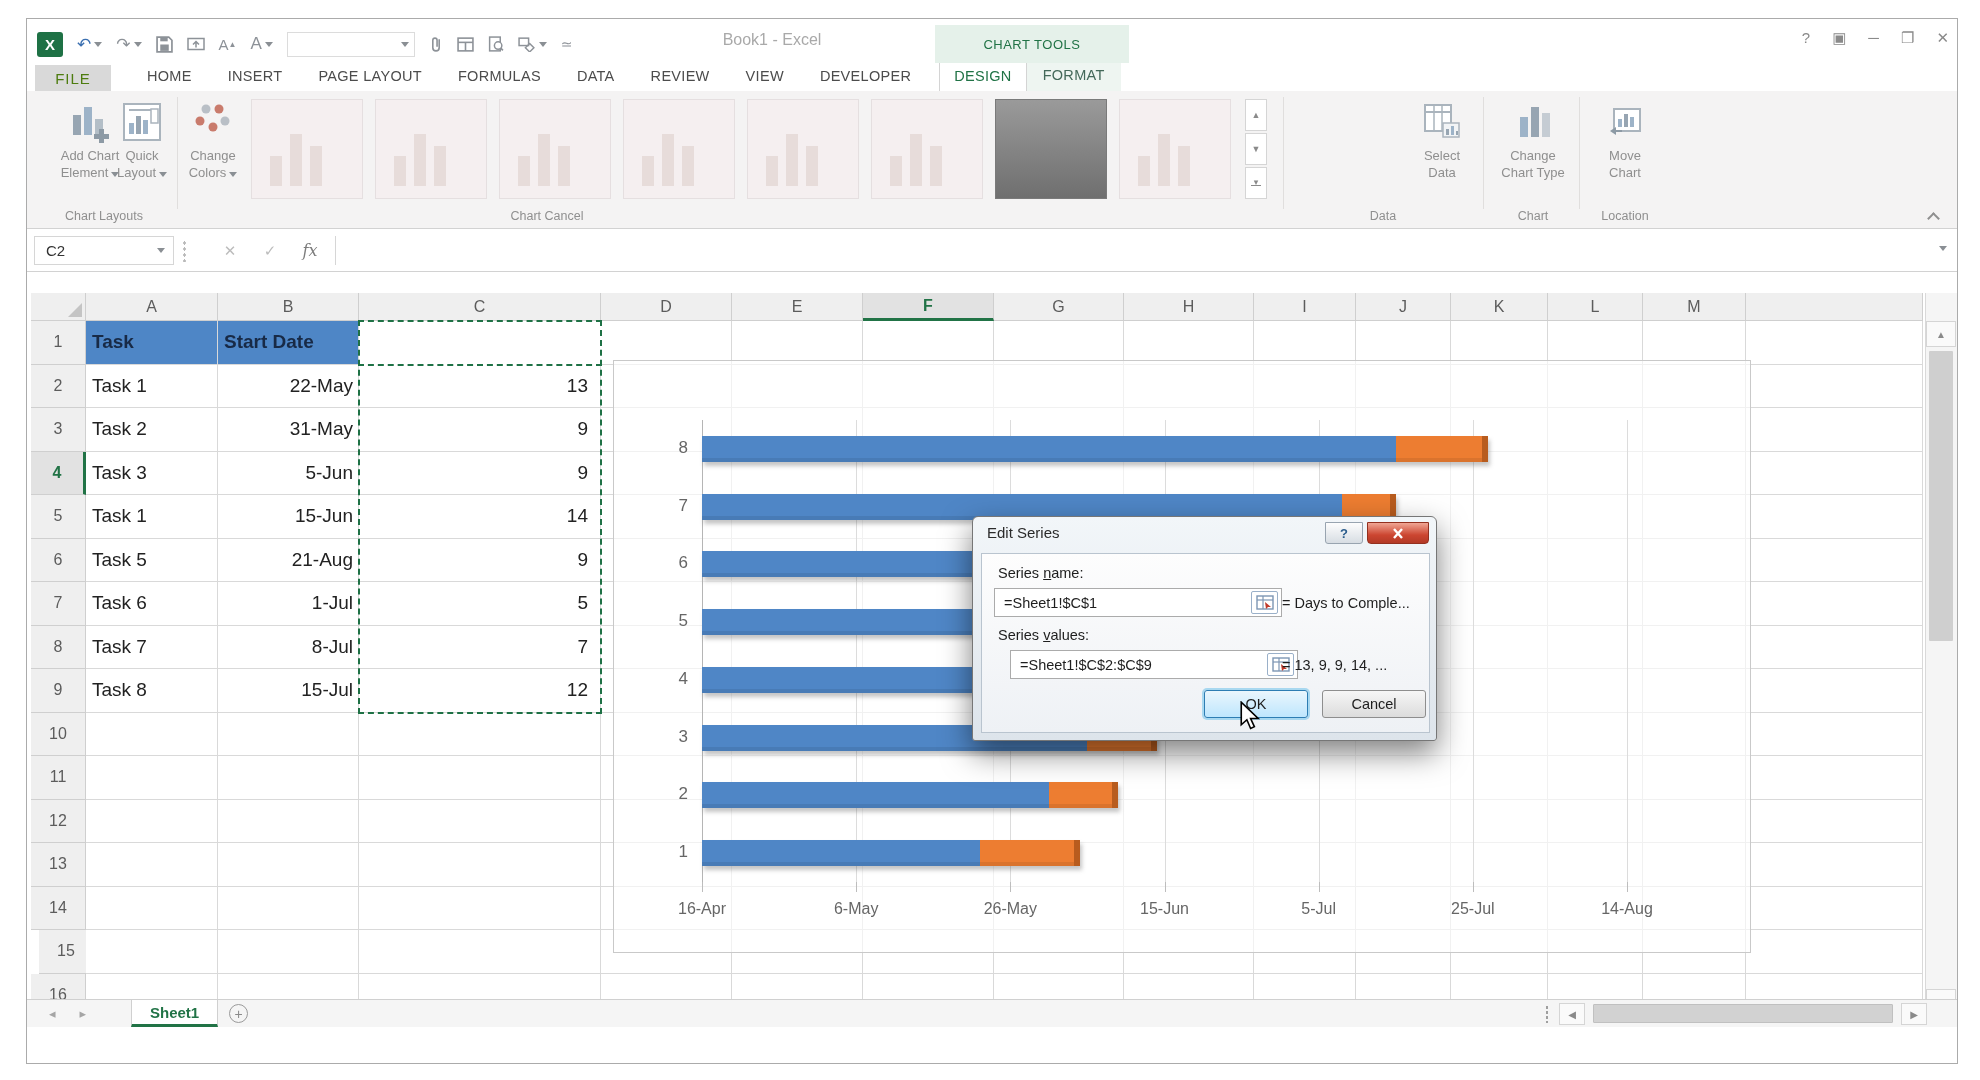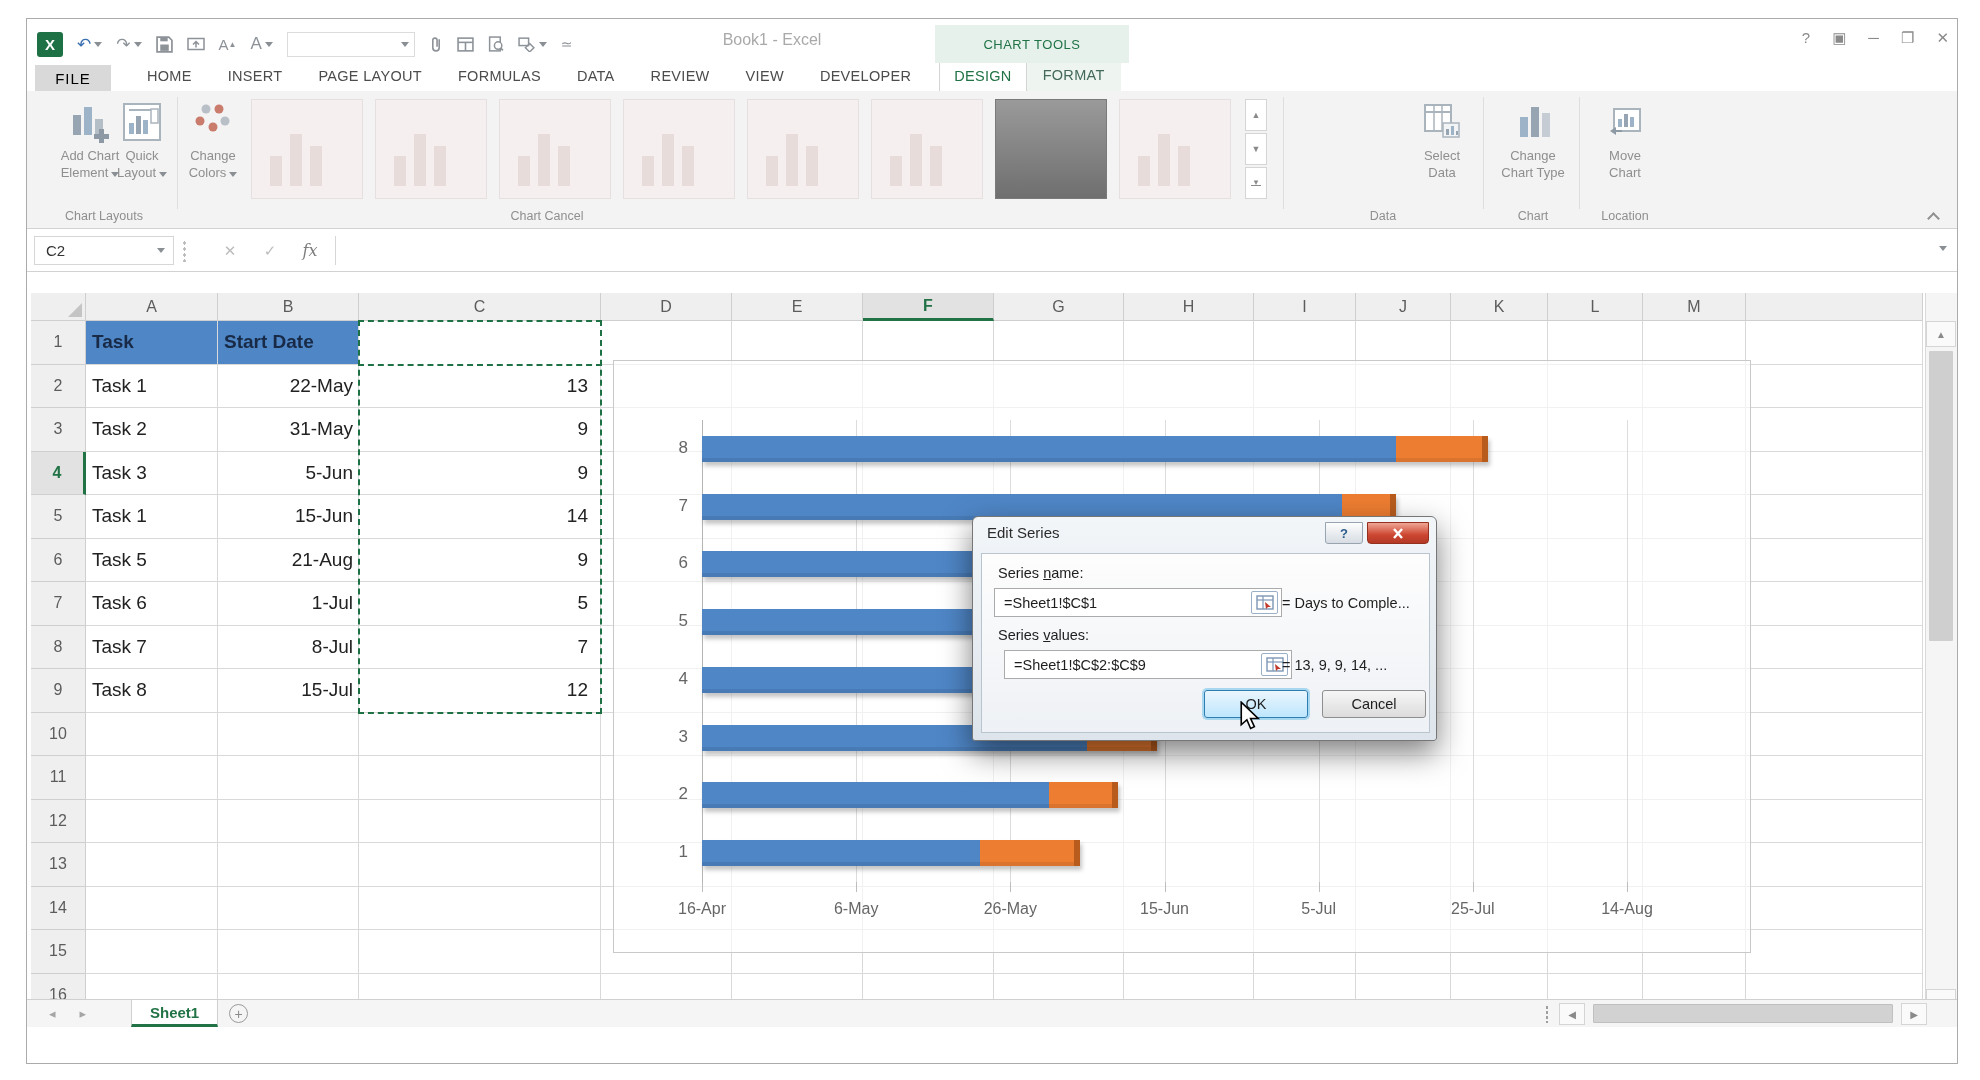--- a/index.html
+++ b/index.html
@@ -18,21 +18,21 @@
   .xl-logo { width:26px; height:25px; background:#1e7145; border-radius:3px; color:#fff;
              font-weight:bold; font-size:15px; display:flex; align-items:center; justify-content:center; }
   .qat-combo { width:128px; height:25px; border:1px solid #dcdcdc; background:#fff;
                display:flex; align-items:center; justify-content:flex-end; padding-right:5px; }
   .title-text { position:absolute; left:615px; top:12px; width:260px; text-align:center;
                 color:#a9a9a9; font-size:16px; }
   .win-btns { position:absolute; right:8px; top:10px; display:flex; gap:22px; color:#8a8a8a; font-size:15px; }
 
   
   .tabrow { position:absolute; left:0; top:44px; width:100%; height:28px; background:#fff; display:flex; align-items:flex-end; }
-  .file-tab { width:76px; height:26px; margin-left:8px; background:#d9d9d9; color:#000000;
+  .file-tab { width:76px; height:26px; margin-left:8px; background:#d9d9d9; color:#4d7c0f;
               font-size:15px; display:flex; align-items:center; justify-content:center; letter-spacing:1px; }
   .rtab { font-size:14.5px; color:#4c4c4c; padding:5px 0 7px 0; margin-left:36px; letter-spacing:.3px; }
   .ctx-wrap { position:relative; display:flex; margin-left:28px; }
   .ctx-band { position:absolute; bottom:28px; left:-4px; right:-8px; height:38px; background:#e5f1ea;
               display:flex; align-items:center; justify-content:center; color:#217346;
               font-size:13px; letter-spacing:.5px; }
   .rtab.design { margin-left:0; background:#fff; border:1px solid #d4d4d4; border-bottom:none;
                  color:#217346; padding:5px 14px 7px 14px; }
   .rtab.format { margin-left:0; background:#eef5f1; color:#44695a; padding:5px 16px 7px 16px; border-bottom:none; }
 
@@ -435,21 +435,21 @@
         <div class="rowhdr" style="left: 4px; top: 222px; width: 55px; height: 43.5px;">5</div>
         <div class="rowhdr" style="left: 4px; top: 265.5px; width: 55px; height: 43.5px;">6</div>
         <div class="rowhdr" style="left: 4px; top: 309px; width: 55px; height: 43.5px;">7</div>
         <div class="rowhdr" style="left: 4px; top: 352.5px; width: 55px; height: 43.5px;">8</div>
         <div class="rowhdr" style="left: 4px; top: 396px; width: 55px; height: 43.5px;">9</div>
         <div class="rowhdr" style="left: 4px; top: 439.5px; width: 55px; height: 43.5px;">10</div>
         <div class="rowhdr" style="left: 4px; top: 483px; width: 55px; height: 43.5px;">11</div>
         <div class="rowhdr" style="left: 4px; top: 526.5px; width: 55px; height: 43.5px;">12</div>
         <div class="rowhdr" style="left: 4px; top: 570px; width: 55px; height: 43.5px;">13</div>
         <div class="rowhdr" style="left: 4px; top: 613.5px; width: 55px; height: 43.5px;">14</div>
-        <div class="rowhdr" style="left: 4px; top: 657px; width: 55px; height: 43.5px;">15</div>
+        <div class="rowhdr" style="left: 12px; top: 657px; width: 55px; height: 43.5px;">15</div>
         <div class="rowhdr" style="left: 4px; top: 700.5px; width: 55px; height: 43.5px;">16</div>
         <div class="cell hdrblue" style="left: 59px; top: 48px; width: 132px; height: 43.5px; background: rgb(78, 134, 198);">Task</div>
         <div class="cell hdrblue" style="left: 191px; top: 48px; width: 141px; height: 43.5px; background: rgb(78, 134, 198);">Start Date</div>
         <div class="cell" style="left: 574px; top: 48px; width: 131px; height: 43.5px;"></div>
         <div class="cell" style="left: 705px; top: 48px; width: 131px; height: 43.5px;"></div>
         <div class="cell" style="left: 836px; top: 48px; width: 131px; height: 43.5px;"></div>
         <div class="cell" style="left: 967px; top: 48px; width: 130px; height: 43.5px;"></div>
         <div class="cell" style="left: 1097px; top: 48px; width: 130px; height: 43.5px;"></div>
         <div class="cell" style="left: 1227px; top: 48px; width: 102px; height: 43.5px;"></div>
         <div class="cell" style="left: 1329px; top: 48px; width: 95px; height: 43.5px;"></div>
@@ -741,21 +741,21 @@
             <svg width="18" height="15" viewBox="0 0 18 15">
                 <rect x="1" y="1" width="16" height="13" fill="#fff" stroke="#7d96b4" stroke-width="1.4"></rect>
                 <line x1="1" y1="5" x2="17" y2="5" stroke="#7d96b4" stroke-width="1.2"></line>
                 <line x1="7" y1="1" x2="7" y2="14" stroke="#7d96b4" stroke-width="1.2"></line>
                 <path d="M9 7 l6 5 l-3 0 l-2 2 z" fill="#c0392b"></path>
               </svg>
           </span>
         </div>
         <div class="dlg-preview" style="left:300px; top:41px;">= Days to Comple...</div>
         <div class="dlg-label" style="left:16px; top:73px;"><span>Series </span><span class="ul">v</span><span>alues:</span></div>
-        <div class="dlg-input" style="left:22px; top:96px;">
+        <div class="dlg-input" style="left:28px; top:96px;">
           <span>=Sheet1!$C$2:$C$9</span>
           <span class="range-btn">
             <svg width="18" height="15" viewBox="0 0 18 15">
                 <rect x="1" y="1" width="16" height="13" fill="#fff" stroke="#7d96b4" stroke-width="1.4"></rect>
                 <line x1="1" y1="5" x2="17" y2="5" stroke="#7d96b4" stroke-width="1.2"></line>
                 <line x1="7" y1="1" x2="7" y2="14" stroke="#7d96b4" stroke-width="1.2"></line>
                 <path d="M9 7 l6 5 l-3 0 l-2 2 z" fill="#c0392b"></path>
               </svg>
           </span>
         </div>

